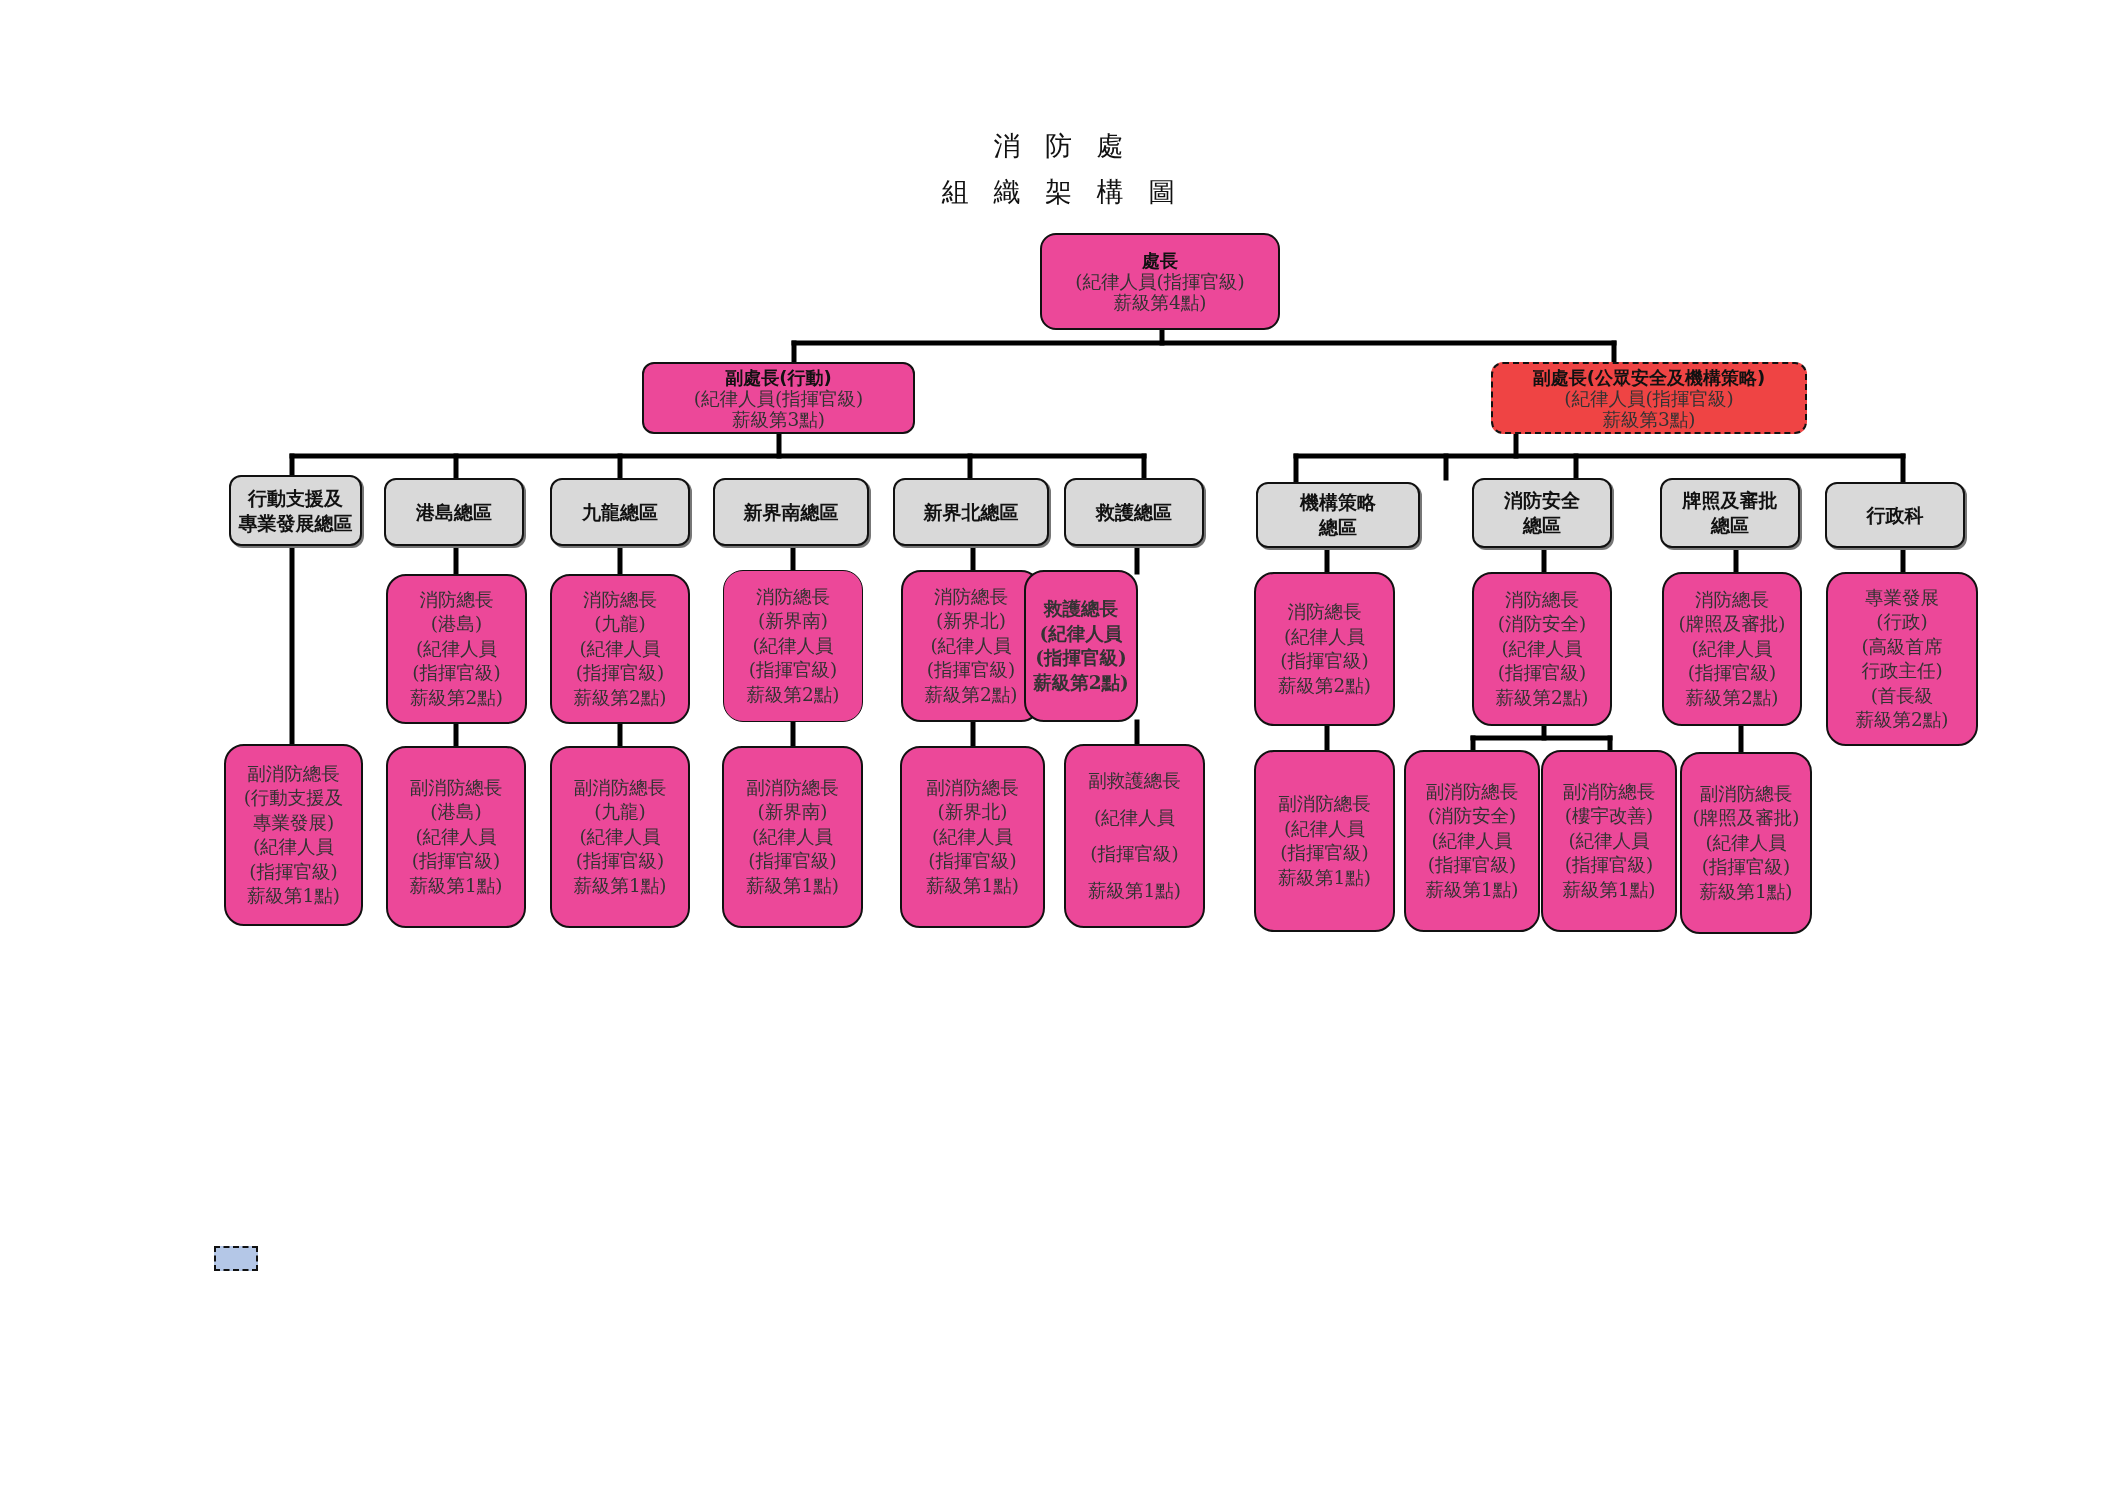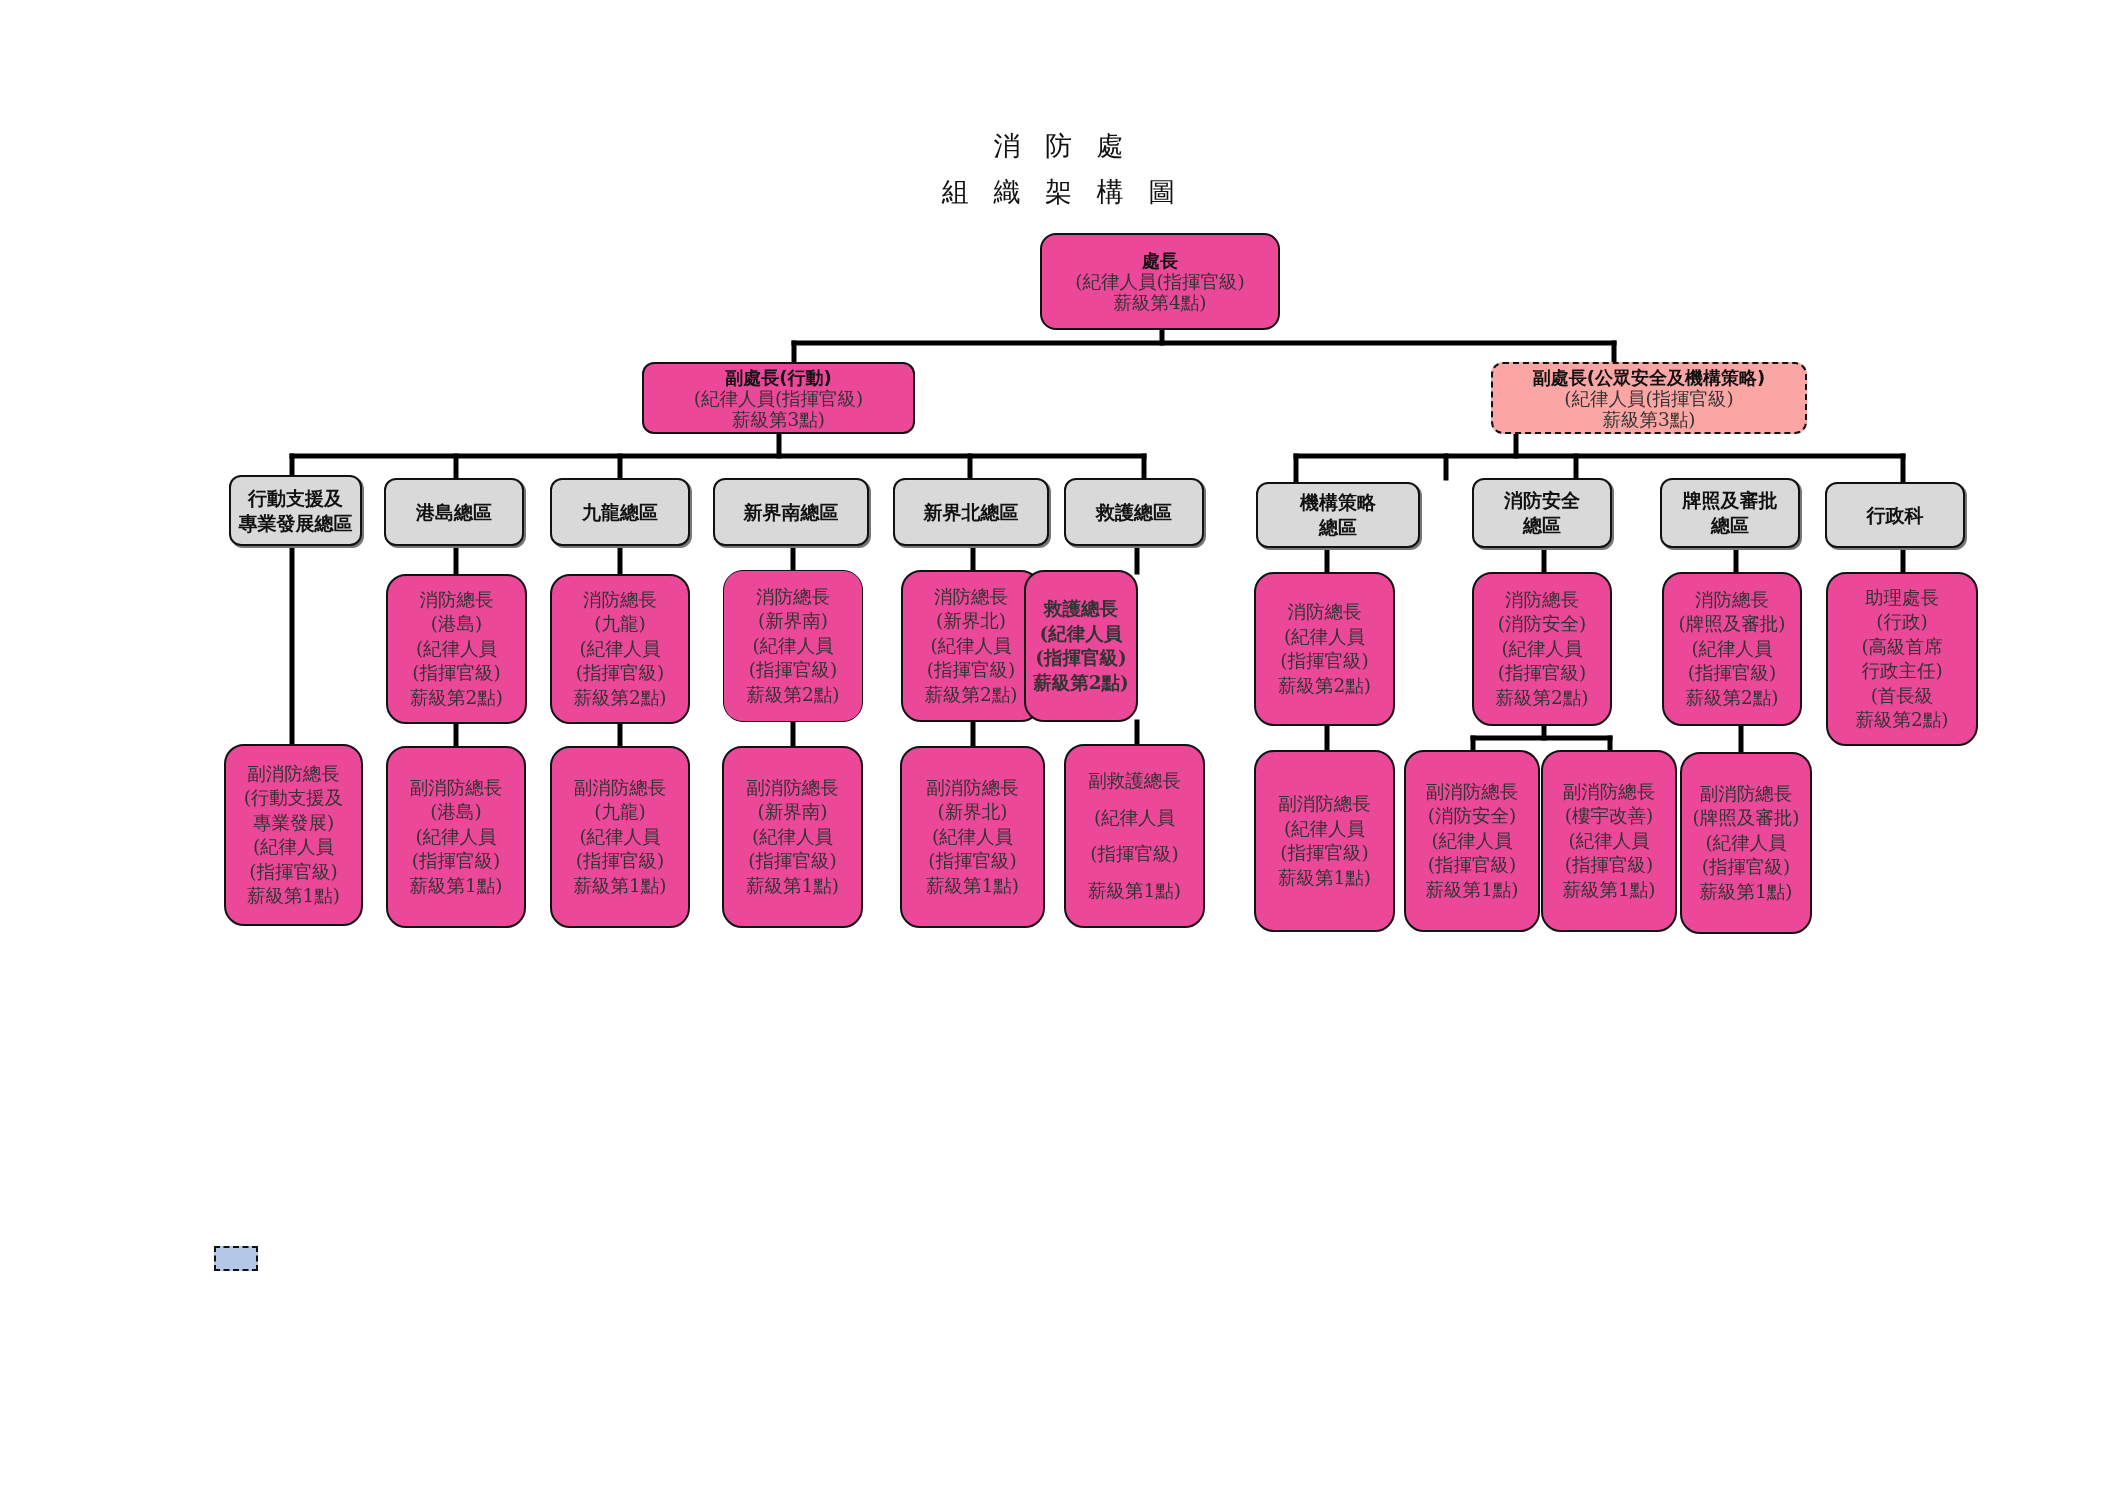--- a/index.html
+++ b/index.html
@@ -11,21 +11,21 @@
   #title1 { top: 128px; left: 10px; }
   #title2 { top: 174px; left: 10px; }
   svg#lines { position: absolute; left: 0; top: 0; width: 2105px; height: 1488px; }
   .box { position: absolute; box-sizing: border-box; border: 2.2px solid #111;
          border-radius: 16px; background: #ec4899; display: flex; flex-direction: column;
          align-items: center; justify-content: center; text-align: center; }
   .box.head { background: #d9d9d9; border-radius: 12px; border-width: 2.4px;
               box-shadow: 2px 2px 0 #777; }
   .box.head span { font-family: "DejaVu Sans", "Liberation Sans", sans-serif; font-weight: bold;
                    font-size: 19px; line-height: 25px; color: #111; }
-  .box.dashed { border-style: dashed; background: #fca5a5; border-radius: 12px; }
+  .box.dashed { border-style: dashed; background: #ef4444; border-radius: 12px; }
   .box.top span { font-size: 18.5px; line-height: 21px; color: #333; }
   .box.top span.b { font-family: "DejaVu Sans", "Liberation Sans", sans-serif; font-weight: bold; color: #111; font-size: 18px; }
   .box.post { border-radius: 20px; }
   .box.post span { font-size: 18.5px; line-height: 24.5px; color: #333; white-space: nowrap; }
   .box.thin { border-width: 1.2px; }
   .legend { position: absolute; left: 214px; top: 1246px; width: 44px; height: 25px;
             box-sizing: border-box; border: 2.5px dashed #111; background: #b4c7e7; }
 </style>
 </head>
 <body>
@@ -182,21 +182,21 @@
   <span>薪級第2點)</span>
 </div>
 <div class="box post" style="left:1662px;top:572px;width:140px;height:154px;">
   <span>消防總長</span>
   <span>(牌照及審批)</span>
   <span>(紀律人員</span>
   <span>(指揮官級)</span>
   <span>薪級第2點)</span>
 </div>
 <div class="box post" style="left:1826px;top:572px;width:152px;height:174px;">
-  <span>助理處長</span>
+  <span>專業發展</span>
   <span>(行政)</span>
   <span>(高級首席</span>
   <span>行政主任)</span>
   <span>(首長級</span>
   <span>薪級第2點)</span>
 </div>
 
 <div class="box post" style="left:224px;top:744px;width:139px;height:182px;">
   <span>副消防總長</span>
   <span>(行動支援及</span>

